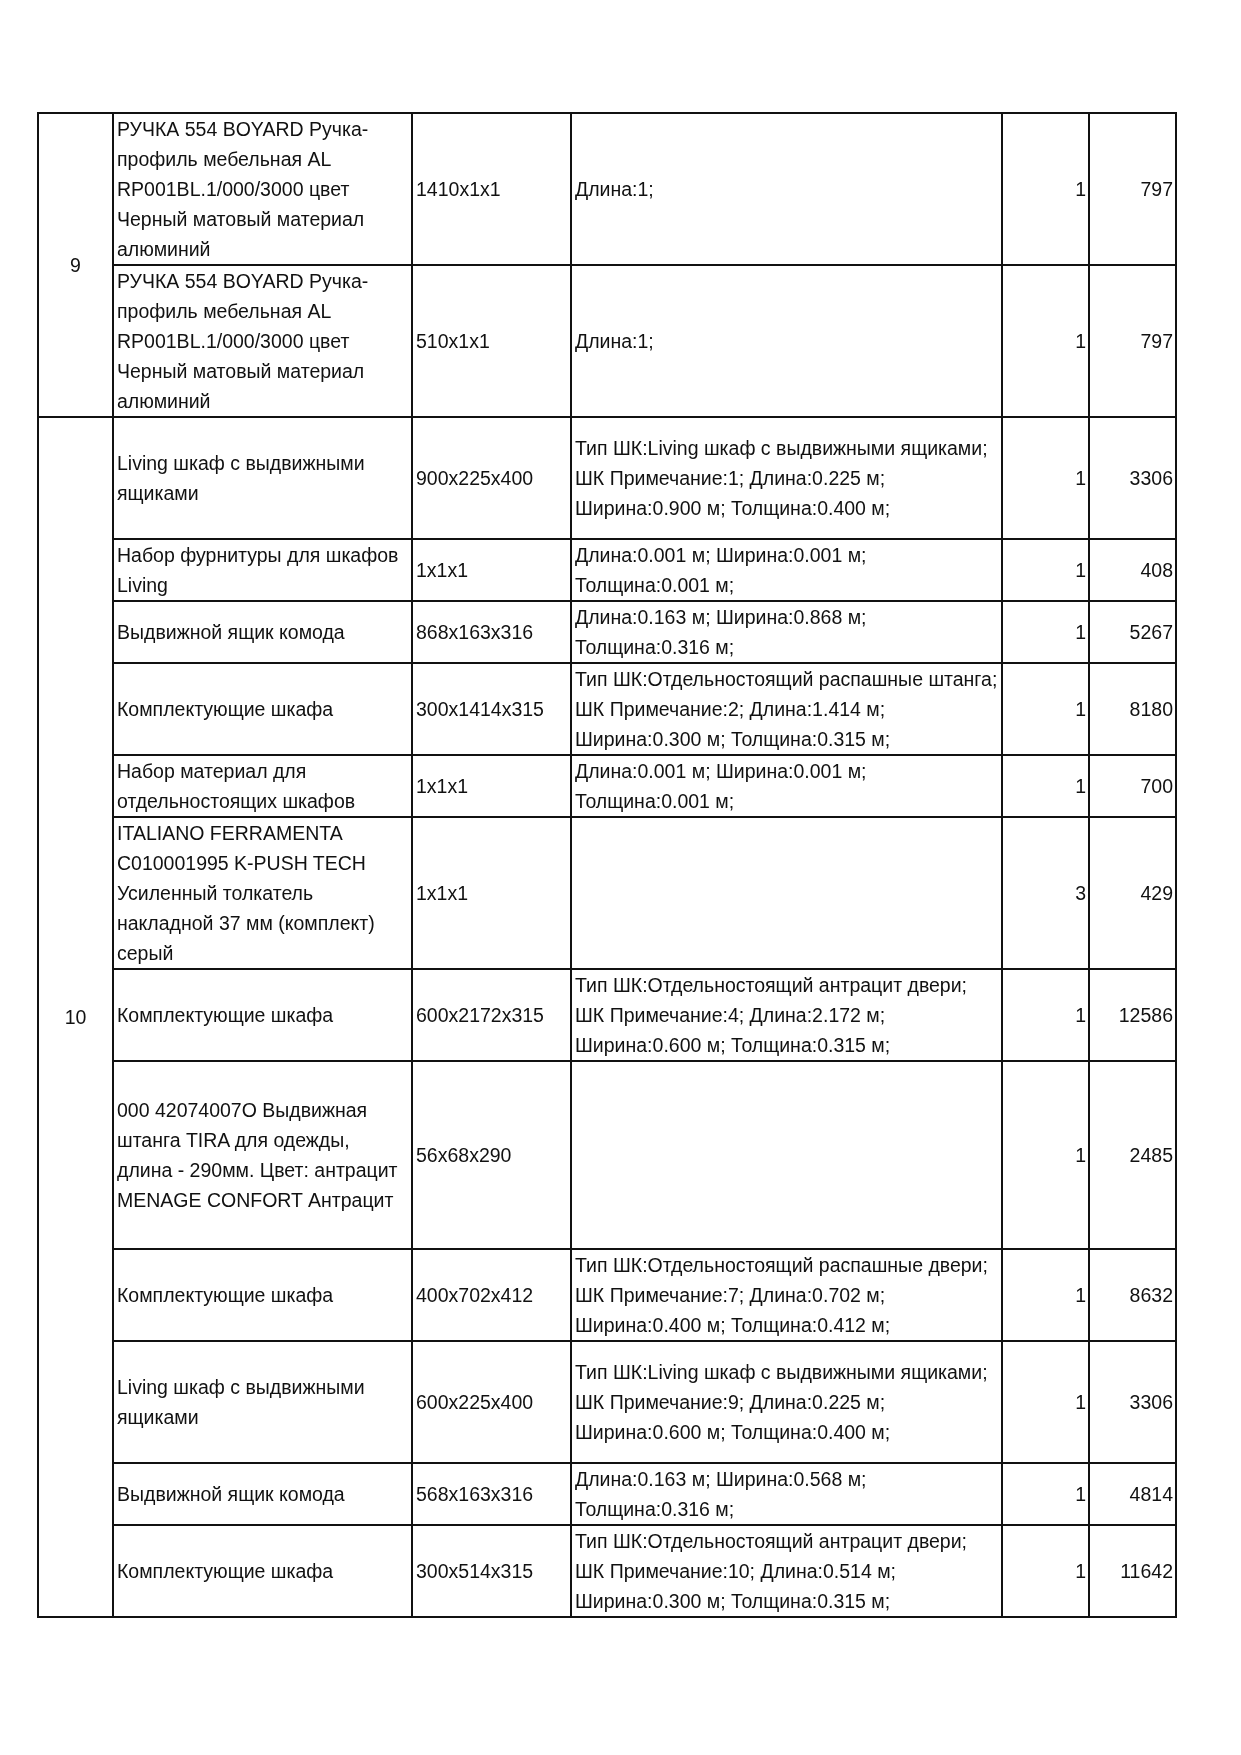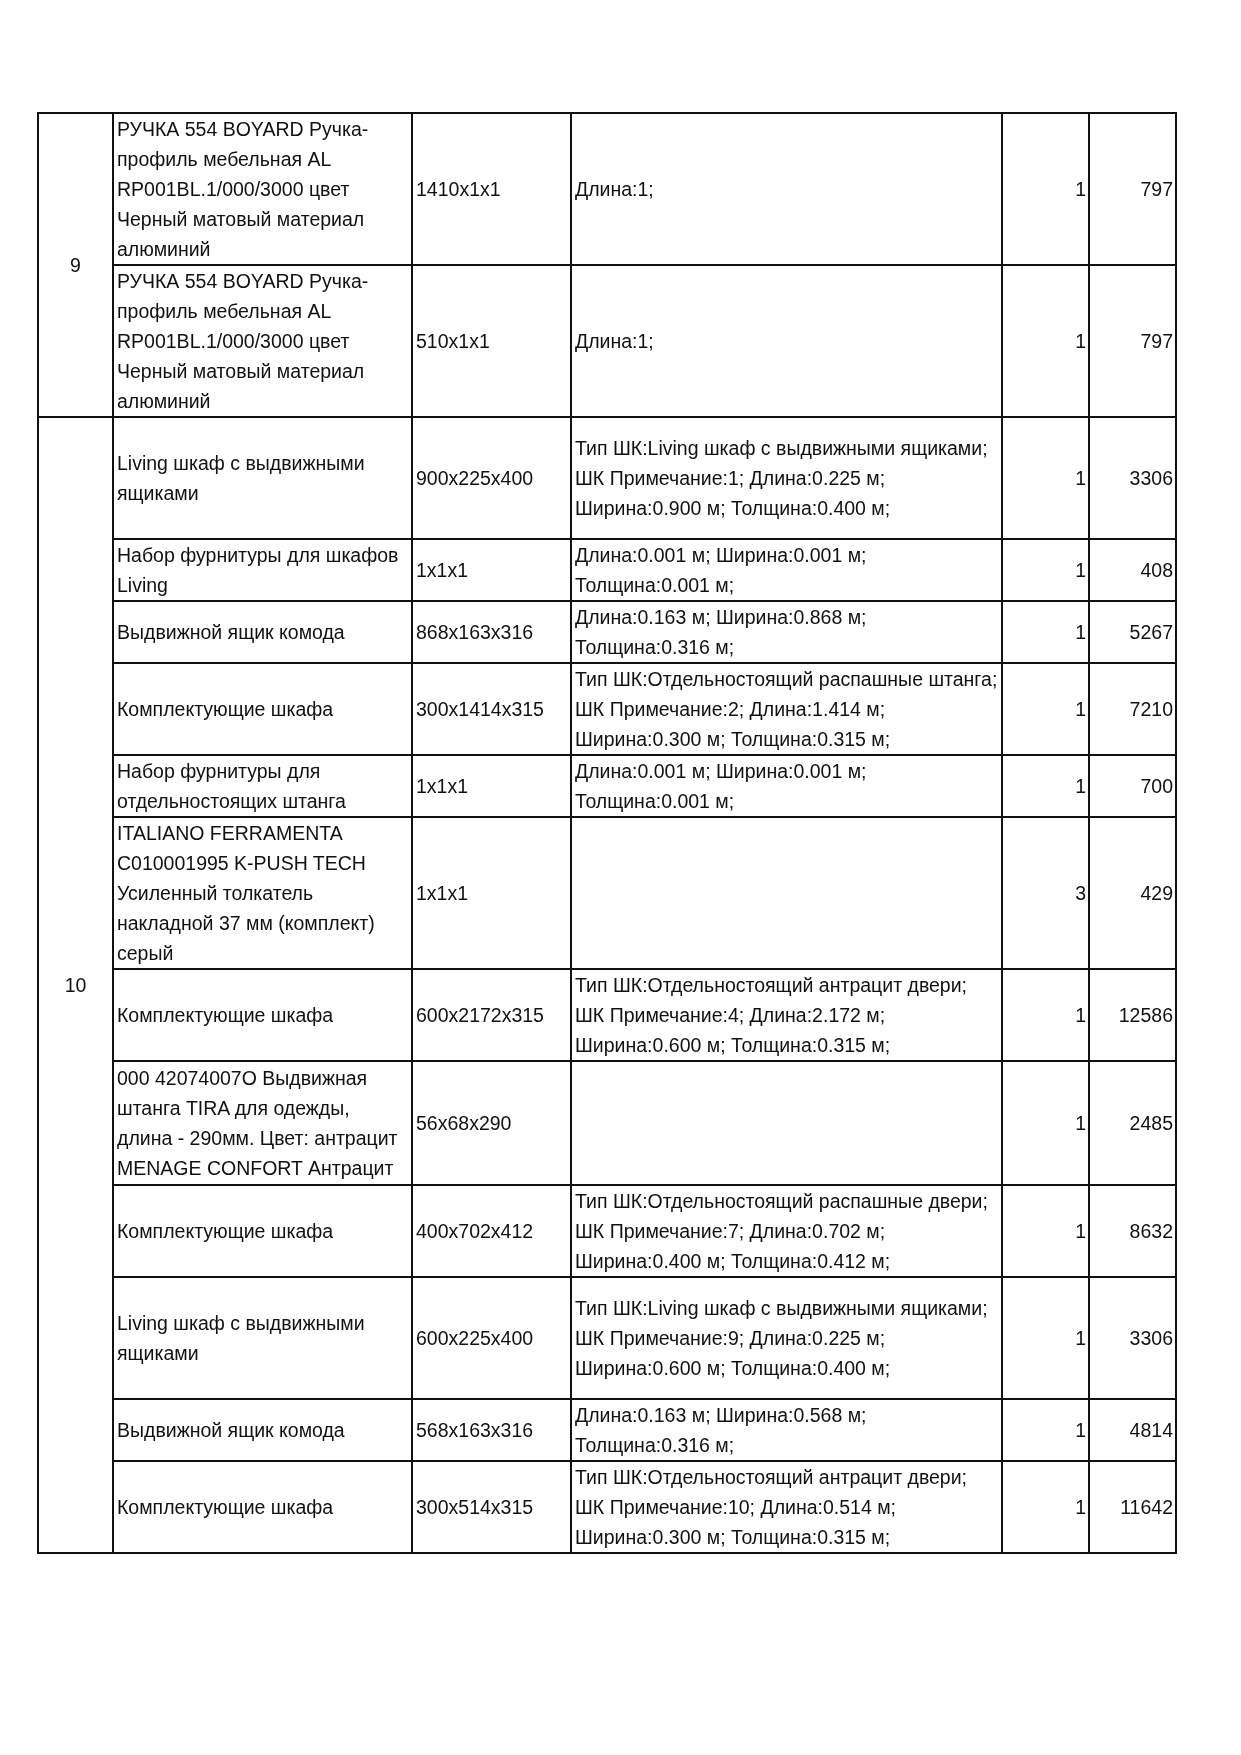--- a/index.html
+++ b/index.html
@@ -61,44 +61,44 @@
       <td>868x163x316</td>
       <td>Длина:0.163 м; Ширина:0.868 м; Толщина:0.316 м;</td>
       <td class="qty">1</td>
       <td class="price">5267</td>
     </tr>
     <tr style="height:92px">
       <td>Комплектующие шкафа</td>
       <td>300x1414x315</td>
       <td>Тип ШК:Отдельностоящий распашные штанга; ШК Примечание:2; Длина:1.414 м; Ширина:0.300 м; Толщина:0.315 м;</td>
       <td class="qty">1</td>
-      <td class="price">7210</td>
+      <td class="price">8180</td>
     </tr>
     <tr style="height:59px">
-      <td>Набор фурнитуры для отдельностоящих штанга</td>
+      <td>Набор материал для отдельностоящих шкафов</td>
       <td>1x1x1</td>
       <td>Длина:0.001 м; Ширина:0.001 м; Толщина:0.001 м;</td>
       <td class="qty">1</td>
       <td class="price">700</td>
     </tr>
     <tr style="height:152px">
       <td>ITALIANO FERRAMENTA C010001995 K-PUSH TECH Усиленный толкатель накладной 37 мм (комплект) серый</td>
       <td>1x1x1</td>
       <td></td>
       <td class="qty">3</td>
       <td class="price">429</td>
     </tr>
     <tr style="height:90px">
       <td>Комплектующие шкафа</td>
       <td>600x2172x315</td>
       <td>Тип ШК:Отдельностоящий антрацит двери; ШК Примечание:4; Длина:2.172 м; Ширина:0.600 м; Толщина:0.315 м;</td>
       <td class="qty">1</td>
       <td class="price">12586</td>
     </tr>
-    <tr style="height:124px">
+    <tr style="height:188px">
       <td>000 42074007О Выдвижная штанга TIRA для одежды, длина - 290мм. Цвет: антрацит MENAGE CONFORT Антрацит</td>
       <td>56x68x290</td>
       <td></td>
       <td class="qty">1</td>
       <td class="price">2485</td>
     </tr>
     <tr style="height:91px">
       <td>Комплектующие шкафа</td>
       <td>400x702x412</td>
       <td>Тип ШК:Отдельностоящий распашные двери; ШК Примечание:7; Длина:0.702 м; Ширина:0.400 м; Толщина:0.412 м;</td>

